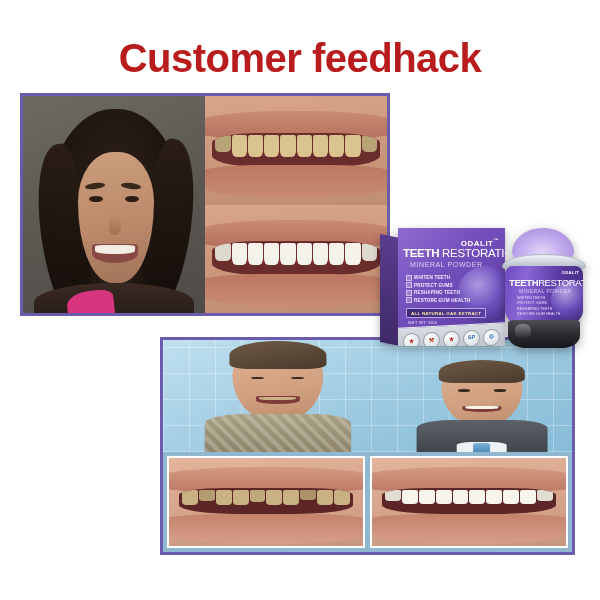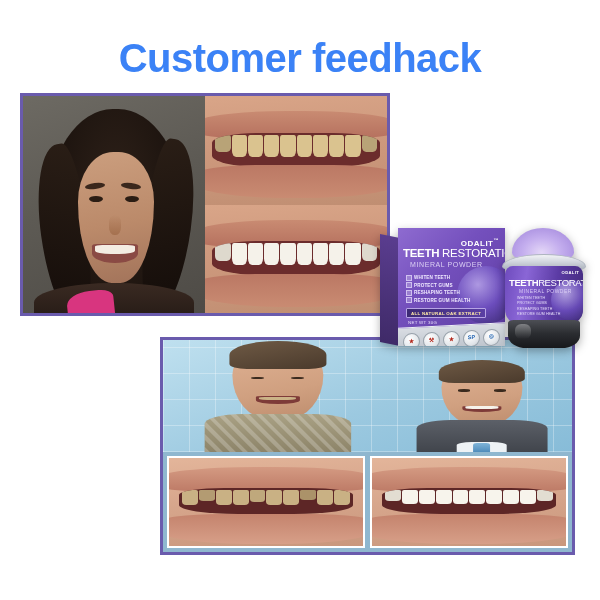--- a/index.html
+++ b/index.html
@@ -18,21 +18,21 @@
   
   #page-title {
     position: absolute;
     left: 0;
     top: 36px;
     width: 600px;
     text-align: center;
     font-size: 40px;
     font-weight: bold;
     letter-spacing: -0.5px;
-    color: #3b82f6;
+    color: #b91c1c;
     white-space: nowrap;
   }
 
   
   .panel {
     position: absolute;
     box-sizing: border-box;
     border: 3px solid #6A5BAD;
     background: #ffffff;
     overflow: hidden;

